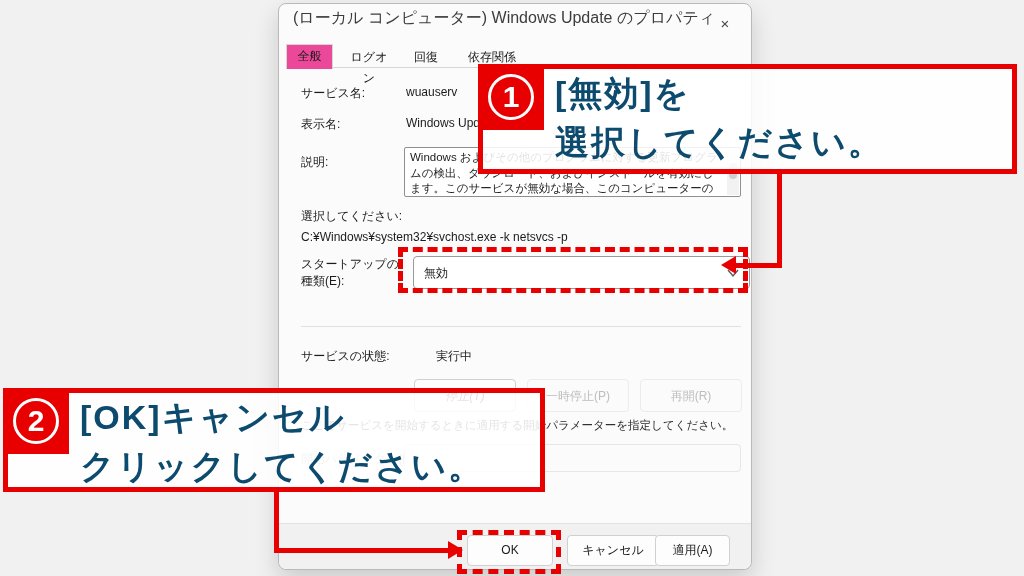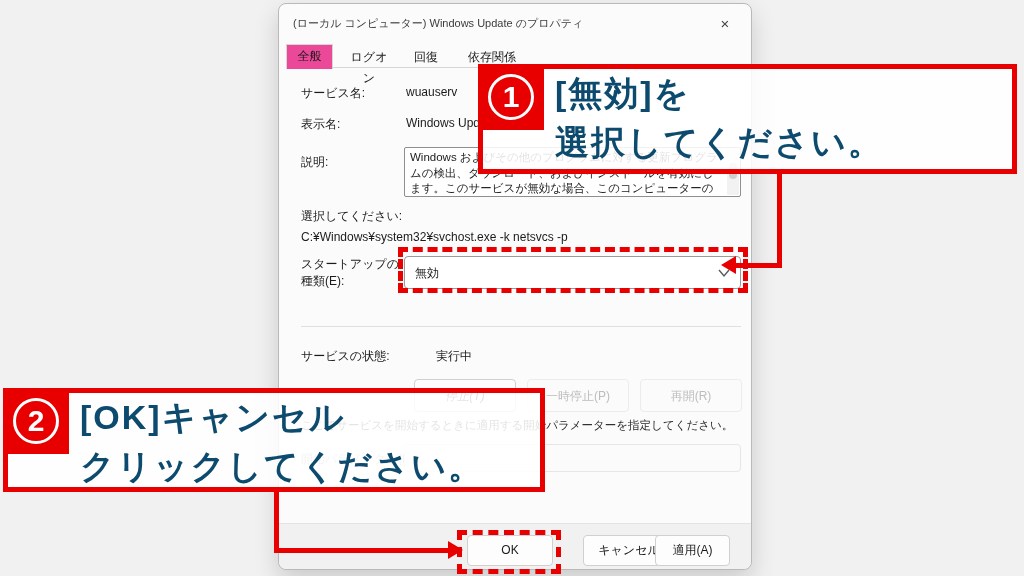--- a/index.html
+++ b/index.html
@@ -4,21 +4,21 @@
 <style>
   html,body{margin:0;padding:0;}
   body{font-family:"Liberation Sans","DejaVu Sans",sans-serif;}
   .stage{position:relative;width:1024px;height:576px;background:#f1f1f1;overflow:hidden;}
 
   
   .dialog{position:absolute;left:278px;top:3px;width:474px;height:567px;
     background:#fbfbfb;border:1px solid #b9b9b9;border-radius:8px;
     box-shadow:0 10px 24px rgba(0,0,0,.16);box-sizing:border-box;}
   .titlebar{position:absolute;left:0;top:0;right:0;height:38px;}
-  .title{position:absolute;left:14px;top:12px;font-size:11px;color:#3c3c3c;white-space:nowrap;}
+  .title{position:absolute;left:14px;top:4px;font-size:16px;color:#3c3c3c;white-space:nowrap;}
   .close-btn{position:absolute;right:16px;top:10px;width:20px;height:20px;
     font-size:15px;color:#444;text-align:center;line-height:20px;cursor:pointer;}
 
   
   .tabstrip{position:absolute;left:7px;top:40px;right:7px;height:24px;}
   .tab-underline{position:absolute;left:7px;top:63px;right:7px;height:1px;background:#d6d6d6;}
   .tab{position:absolute;top:3px;height:21px;font-size:12px;color:#1b1b1b;
     text-align:center;line-height:21px;padding:0 10px;box-sizing:border-box;}
   .tab.active{top:0;height:25px;line-height:23px;background:#ec4899;
     border:1px solid #d6d6d6;border-bottom:none;z-index:2;}
@@ -32,21 +32,21 @@
   .val{position:absolute;font-size:12px;color:#1b1b1b;white-space:nowrap;}
   .dim{color:#a8a8a8;}
   .desc-box{position:absolute;left:125px;top:143px;width:337px;height:50px;
     background:#fff;border:1px solid #8f8f8f;border-radius:2px;box-sizing:border-box;
     overflow:hidden;}
   .desc-text{position:absolute;left:5px;top:2px;right:16px;font-size:11.5px;
     line-height:15.5px;color:#1b1b1b;}
   .desc-scroll{position:absolute;right:1px;top:1px;bottom:1px;width:12px;background:#f2f2f2;}
   .desc-thumb{position:absolute;left:2px;top:14px;width:8px;height:16px;background:#cfcfcf;border-radius:4px;}
 
-  .combo{position:absolute;left:125px;top:252px;width:337px;height:33px;
+  .combo{position:absolute;left:134px;top:252px;width:337px;height:33px;
     background:#fff;border:1px solid #9a9a9a;border-radius:4px;box-sizing:border-box;text-align:right;}
   .combo-text{position:absolute;left:10px;top:8px;font-size:12px;color:#1b1b1b;}
   .combo-chevron{position:absolute;right:10px;top:11px;width:12px;height:10px;}
 
   .divider{position:absolute;left:22px;top:322px;width:440px;height:1px;background:#e0e0e0;}
 
   .svc-btn{position:absolute;top:375px;width:102px;height:33px;border-radius:4px;
     font-size:12px;text-align:center;line-height:33px;box-sizing:border-box;}
   .svc-btn.on{background:#fdfdfd;border:1px solid #d0d0d0;color:#1b1b1b;cursor:pointer;}
   .svc-btn.off{background:#fbfbfb;border:1px solid #ececec;color:#bdbdbd;}
@@ -54,21 +54,21 @@
 
   .hint{position:absolute;left:22px;top:414px;font-size:11.5px;color:#2a2a2a;white-space:nowrap;}
   .param-input{position:absolute;left:125px;top:440px;width:337px;height:28px;
     background:#fbfbfb;border:1px solid #e6e6e6;border-radius:4px;box-sizing:border-box;}
 
   .footer{position:absolute;left:0;right:0;bottom:0;height:45px;background:#f1f1f1;
     border-top:1px solid #e3e3e3;border-radius:0 0 8px 8px;}
   .ft-btn{position:absolute;top:531px;height:31px;background:#fdfdfd;border:1px solid #d0d0d0;
     border-radius:4px;font-size:12px;color:#1b1b1b;text-align:center;line-height:29px;
     box-sizing:border-box;cursor:pointer;}
-  .ok{left:188px;width:86px;} .cancel{left:304px;width:92px;} .apply{left:376px;width:75px;}
+  .ok{left:188px;width:86px;} .cancel{left:288px;width:92px;} .apply{left:376px;width:75px;}
 
   
   .dash-rect{position:absolute;border:5px dashed #e80000;box-sizing:border-box;z-index:5;}
   .dash-combo{left:398px;top:247px;width:350px;height:46px;}
   .dash-ok{left:457px;top:530px;width:104px;height:44px;}
 
   .arrow-seg{position:absolute;background:#e80000;z-index:6;}
   .a1-v{left:777px;top:172px;width:5px;height:95px;}
   .a1-h{left:735px;top:263px;width:47px;height:5px;}
   .a1-head{position:absolute;left:721px;top:256px;width:0;height:0;z-index:6;

